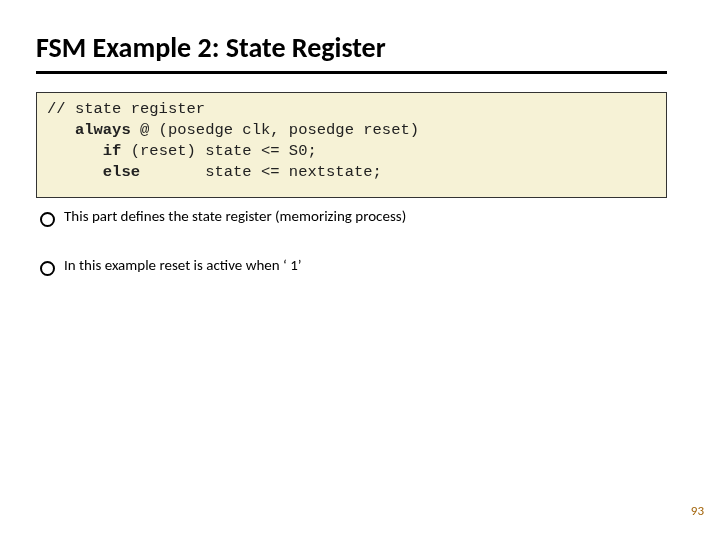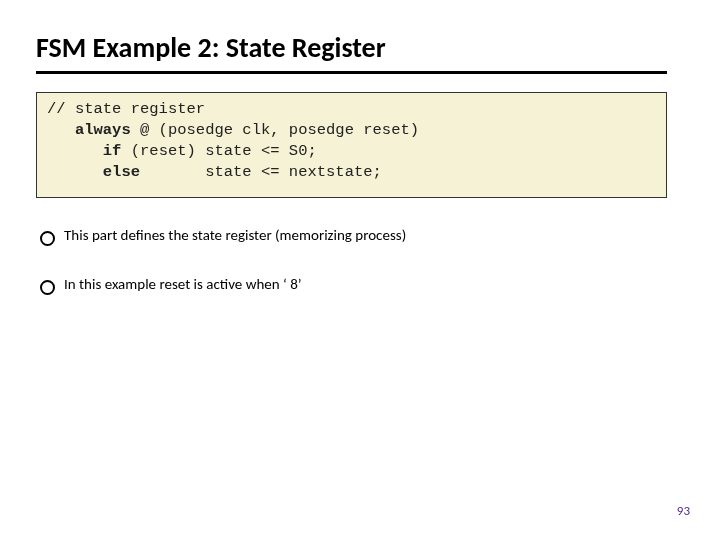--- a/index.html
+++ b/index.html
@@ -8,21 +8,21 @@
   .title { font-size: 28px; font-weight: 700; padding-bottom: 6px; border-bottom: 3px solid #000; margin-bottom: 18px; }
   .codebox {
     background: #f6f2d6;
     border: 1px solid #333;
     padding: 6px 10px 14px 10px;
     font-family: Consolas, "Courier New", monospace;
     font-size: 15.5px;
     line-height: 1.35;
     white-space: pre;
     color: #222;
-    margin-bottom: 28px;
+    margin-bottom: 9px;
   }
   .codebox .b { font-weight: 700; }
   .bullets { list-style: none; }
   .bullets li {
     position: relative;
     padding-left: 28px;
     font-size: 15px;
     line-height: 1.3;
     margin-bottom: 30px;
     font-weight: 500;
@@ -31,36 +31,36 @@
     content: "";
     position: absolute;
     left: 4px; top: 5px;
     width: 11px; height: 11px;
     border: 2px solid #000;
     border-radius: 50%;
     background: transparent;
   }
   .pagenum {
     position: absolute;
-    right: 30px;
+    right: 16px;
     bottom: 22px;
     font-size: 13px;
-    color: #4c1d95;
+    color: #a16207;
   }
 </style>
 </head>
 <body>
 
 <div class="slide">
   <h1 class="title">FSM Example 2: State Register</h1>
 
   <div class="codebox"><span>// state register</span>
 <span>   </span><span class="b">always</span><span> @ (posedge clk, posedge reset)</span>
 <span>      </span><span class="b">if</span><span> (reset) state &lt;= S0;</span>
 <span>      </span><span class="b">else</span><span>       state &lt;= nextstate;</span></div>
 
   <ul class="bullets">
     <li>This part defines the state register (memorizing process)</li>
-    <li>In this example reset is active when ‘ 8’</li>
+    <li>In this example reset is active when ‘ 1’</li>
   </ul>
 
   <div class="pagenum">93</div>
 </div>
 
 </body></html>

